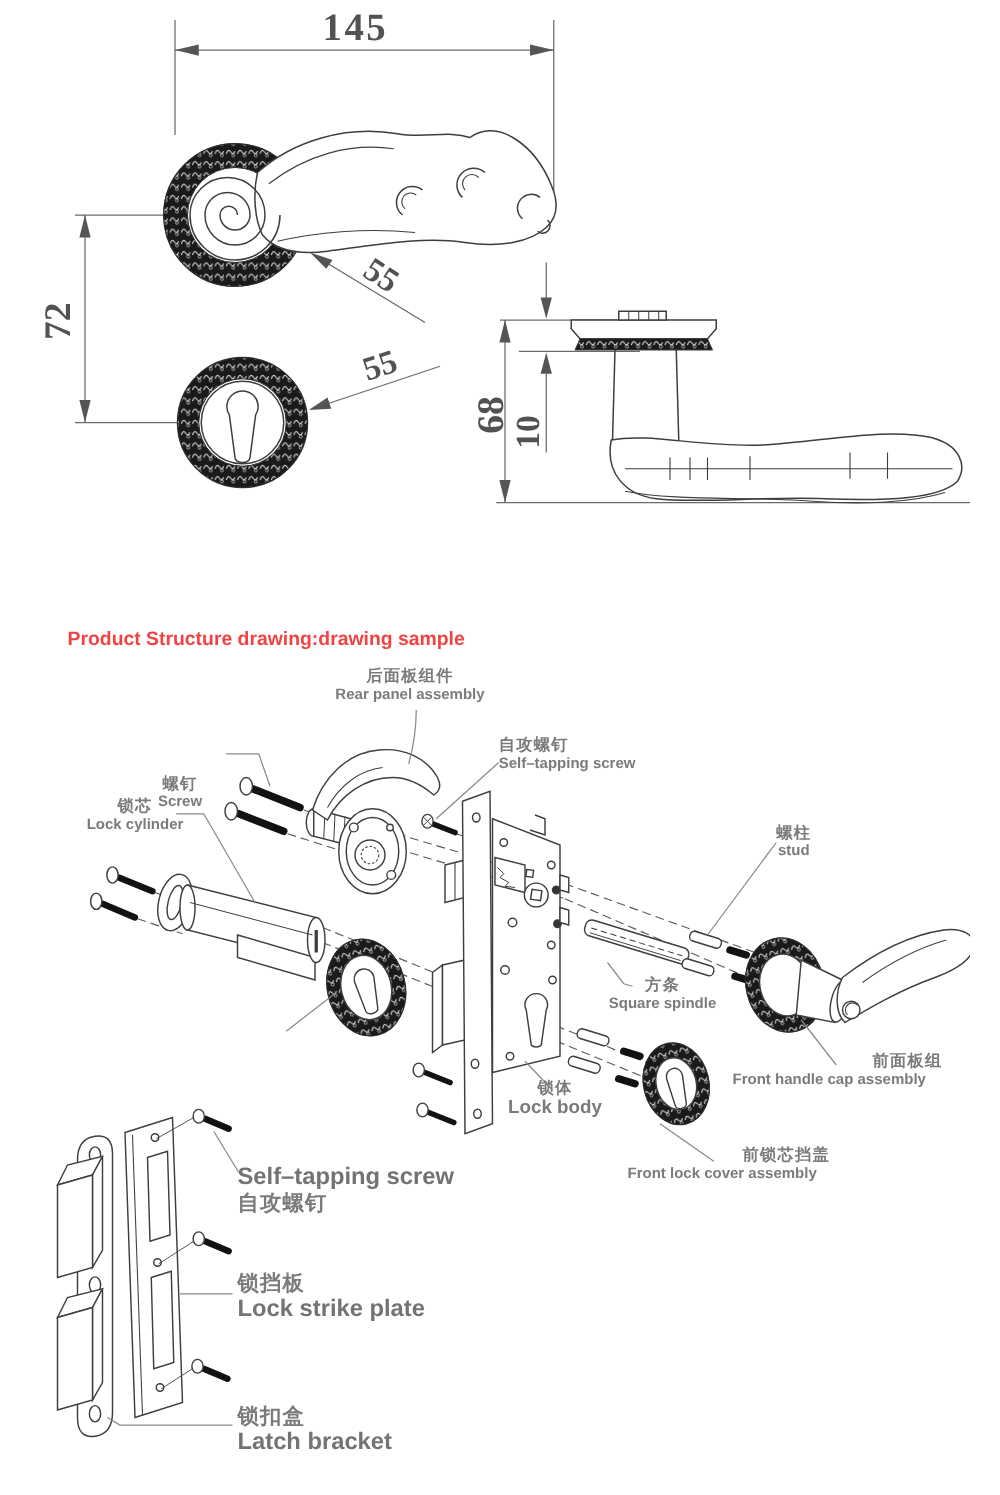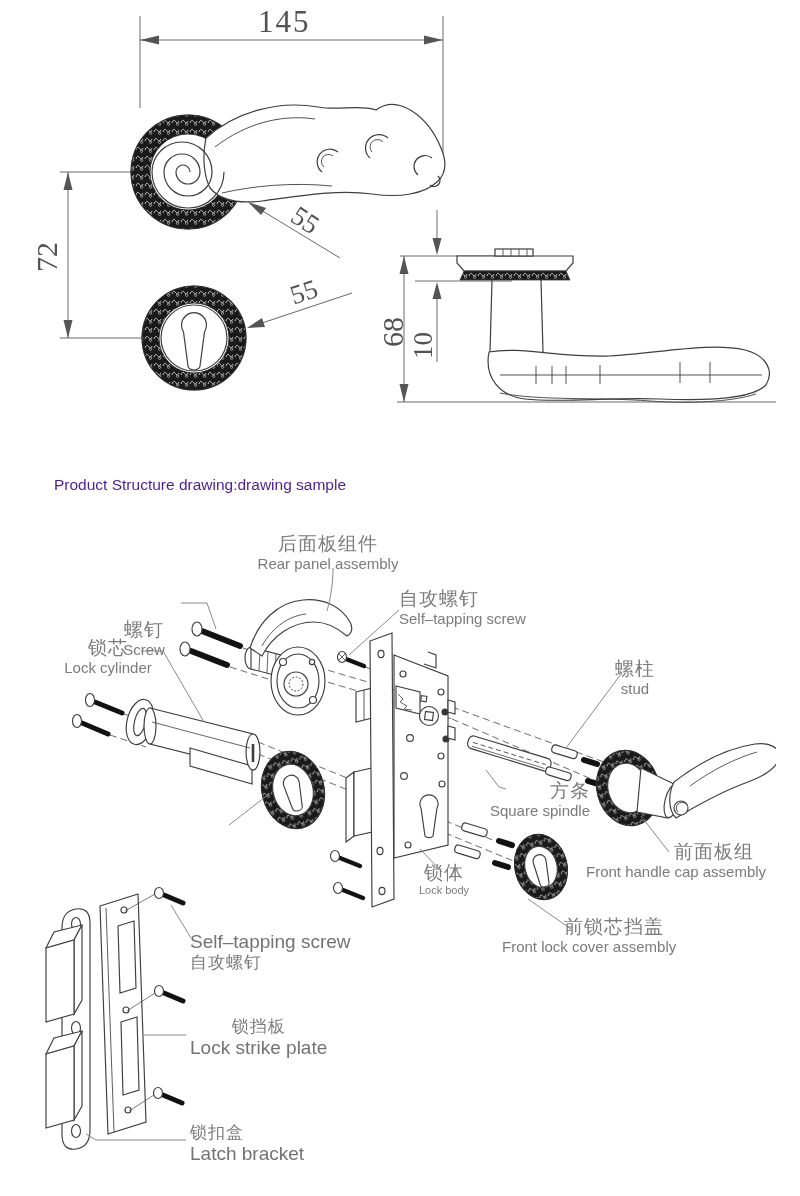--- a/index.html
+++ b/index.html
@@ -1,29 +1,29 @@
 <!DOCTYPE html>
 <html><head>
 <meta charset="utf-8">
 <style>
   html,body{margin:0;padding:0;background:#fff;}
   .stage{position:relative;width:776px;height:1196px;background:#ffffff;overflow:hidden;
-         font-family:"Liberation Sans","DejaVu Sans",sans-serif;}
+         font-family:"Liberation Sans","DejaVu Sans",sans-serif;font-weight:bold;}
   svg{position:absolute;left:0;top:0;}
   .lbl{position:absolute;color:#7b7b7b;line-height:1.18;}
-  .lbl .zh{font-size:19px;letter-spacing:1px;white-space:nowrap;}
-  .lbl .en{font-size:15px;white-space:nowrap;}
+  .lbl .zh{font-size:13px;letter-spacing:1px;white-space:nowrap;}
+  .lbl .en{font-size:12px;white-space:nowrap;}
   .center{text-align:center;}
   .big .en{font-size:19px;color:#737373;}
   .big .zh{font-size:17px;}
   .dim{position:absolute;color:#525252;font-family:"Liberation Serif","DejaVu Serif",serif;
        white-space:nowrap;text-align:center;}
   .title-zh{position:absolute;left:54px;top:458px;font-size:20px;color:#4f4f4f;
             letter-spacing:2px;white-space:nowrap;}
-  .title-en{position:absolute;left:54px;top:476px;font-size:15.5px;color:#4c1d95;white-space:nowrap;}
+  .title-en{position:absolute;left:54px;top:503px;font-size:15.5px;color:#ef4444;white-space:nowrap;}
 </style>
 </head>
 <body>
 
 <div class="stage">
 
 <svg width="800" height="1196" viewBox="0 0 800 1196">
 <defs>
   <pattern id="orn" patternUnits="userSpaceOnUse" width="9" height="9">
     <rect width="9" height="9" fill="#1a1a1a"></rect>
@@ -355,46 +355,46 @@
   <div class="zh">锁芯</div>
   <div class="en">Lock cylinder</div>
 </div>
 
 
 <div class="lbl center" style="left:604px;top:658px;width:62px;">
   <div class="zh">螺柱</div>
   <div class="en">stud</div>
 </div>
 
-<div class="lbl center" style="left:470px;top:780px;width:120px;text-align:right;">
+<div class="lbl center" style="left:470px;top:780px;width:120px;">
   <div class="zh">方条</div>
   <div class="en">Square spindle</div>
 </div>
 
 <div class="lbl center" style="left:398px;top:862px;width:92px;">
   <div class="zh">锁体</div>
-  <div class="en" style="font-size:11px;">Lock body</div>
+  <div class="en" style="font-size:15px;">Lock body</div>
 </div>
 
 <div class="lbl" style="left:586px;top:841px;width:176px;">
   <div class="zh" style="text-align:right;padding-right:8px;">前面板组</div>
   <div class="en">Front handle cap assembly</div>
 </div>
 
 <div class="lbl" style="left:502px;top:916px;width:162px;">
   <div class="zh" style="text-align:right;">前锁芯挡盖</div>
   <div class="en">Front lock cover assembly</div>
 </div>
 
 <div class="lbl big" style="left:190px;top:931px;">
   <div class="en">Self–tapping screw</div>
   <div class="zh">自攻螺钉</div>
 </div>
 
-<div class="lbl big" style="left:190px;top:1017px;text-align:center;">
+<div class="lbl big" style="left:190px;top:1017px;">
   <div class="zh">锁挡板</div>
   <div class="en">Lock strike plate</div>
 </div>
 
 <div class="lbl big" style="left:190px;top:1123px;">
   <div class="zh">锁扣盒</div>
   <div class="en">Latch bracket</div>
 </div>
 
 </div>

